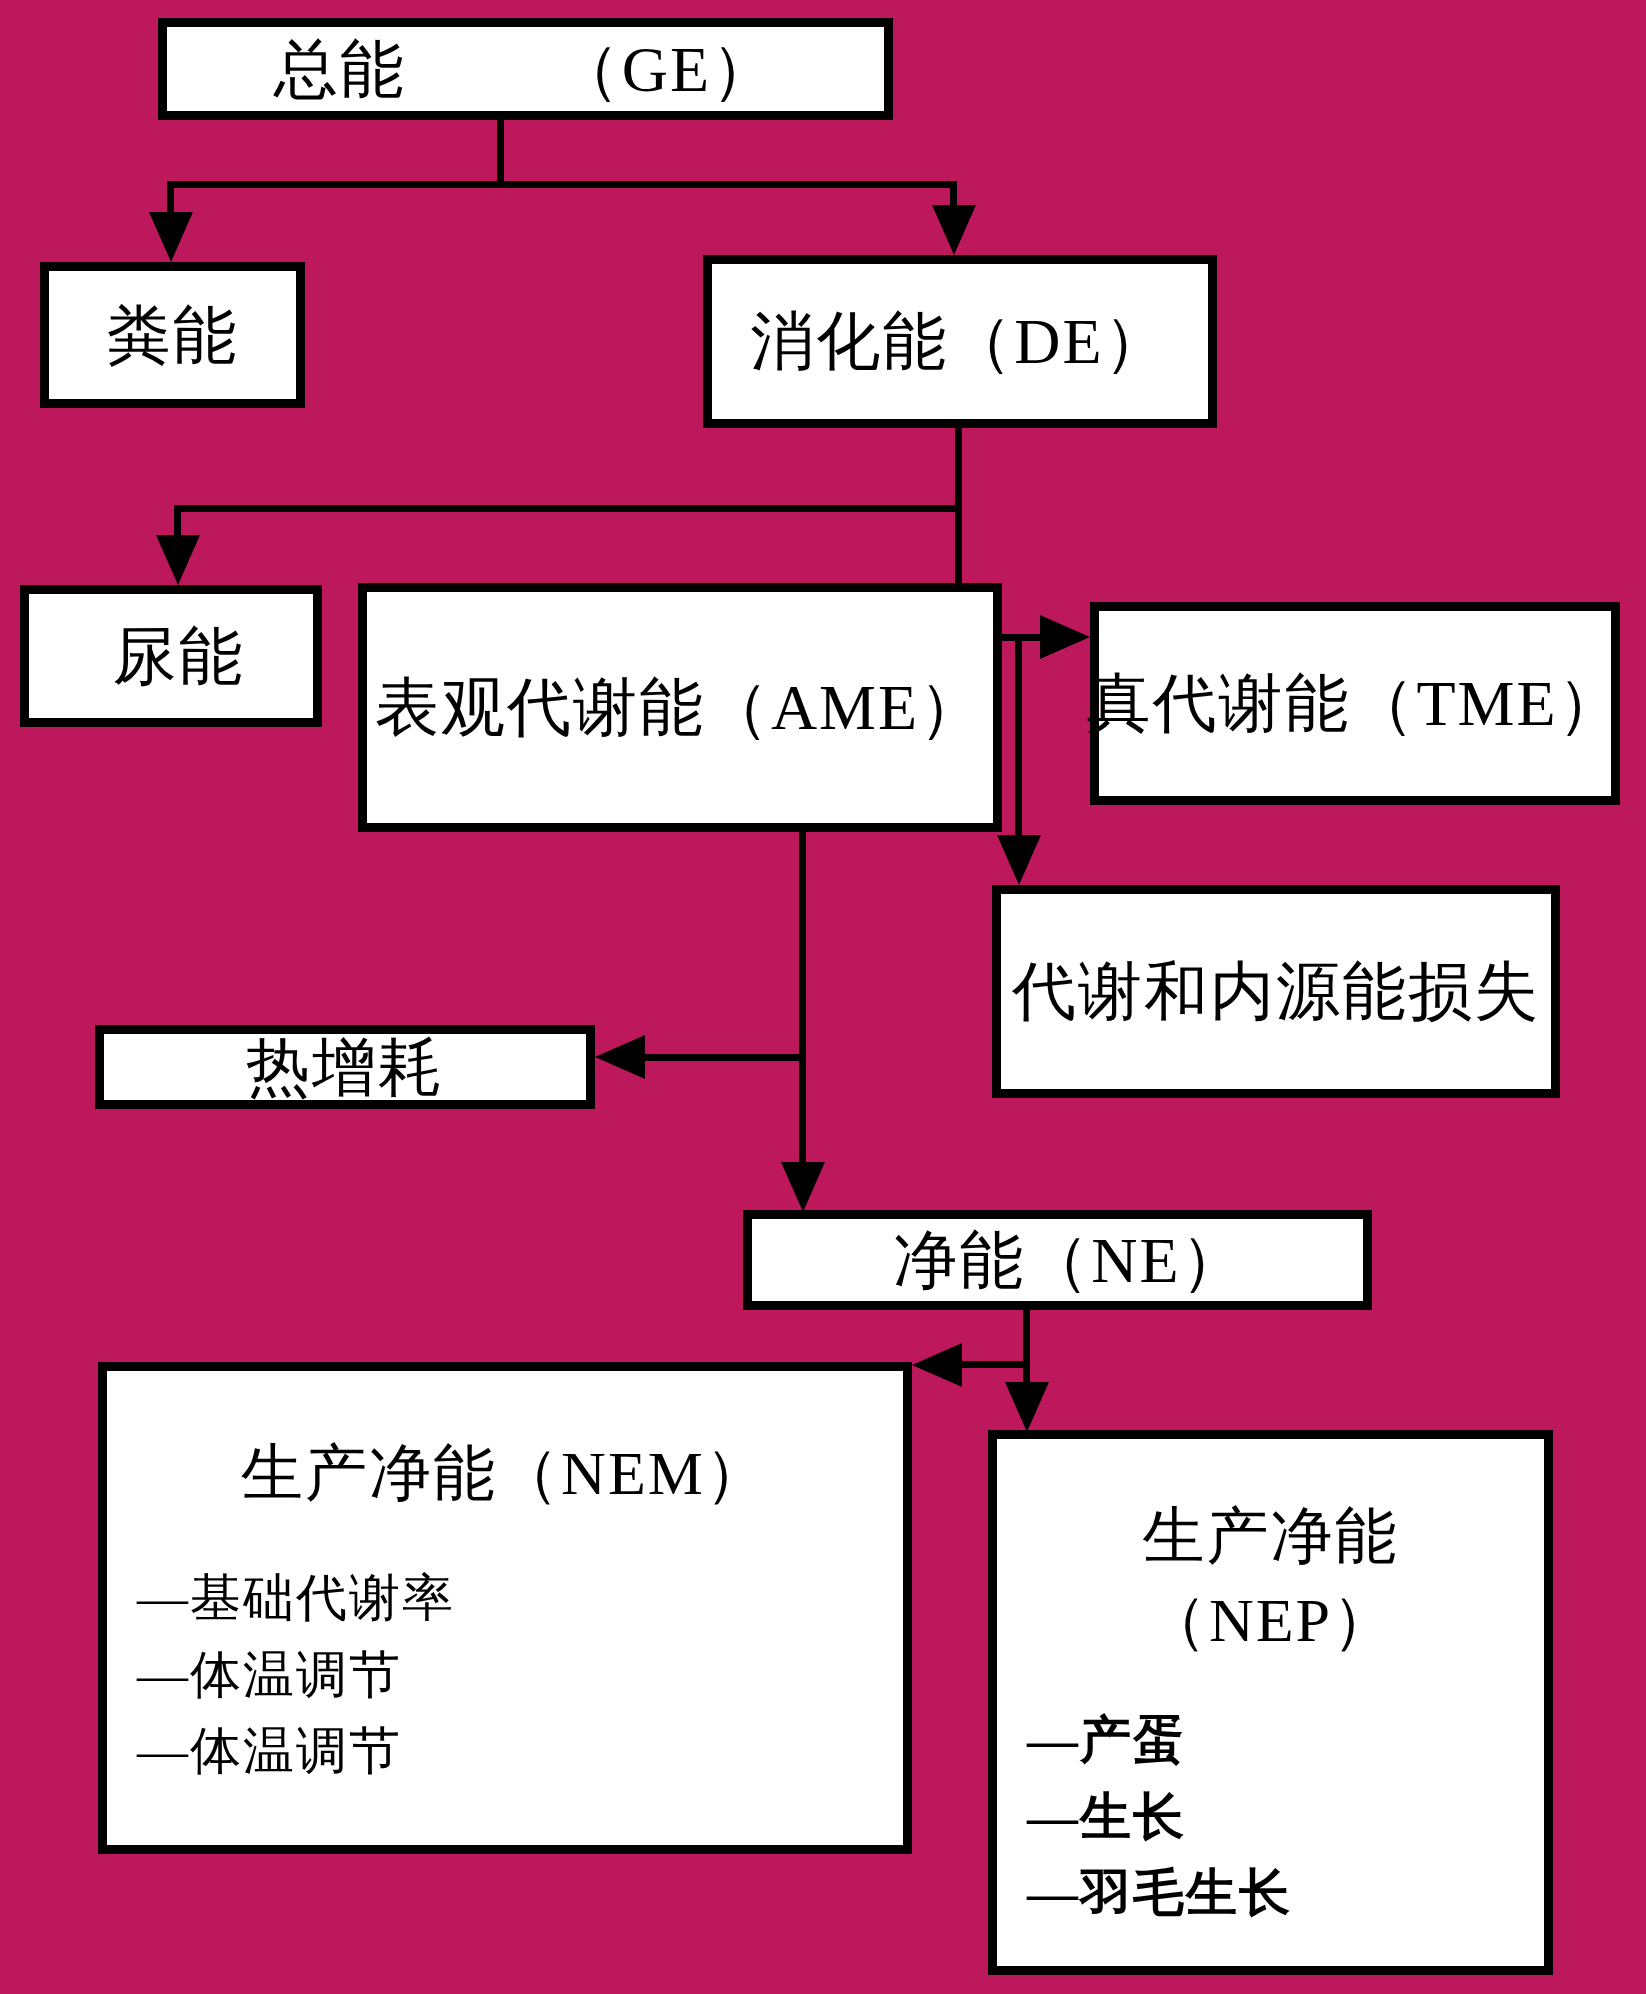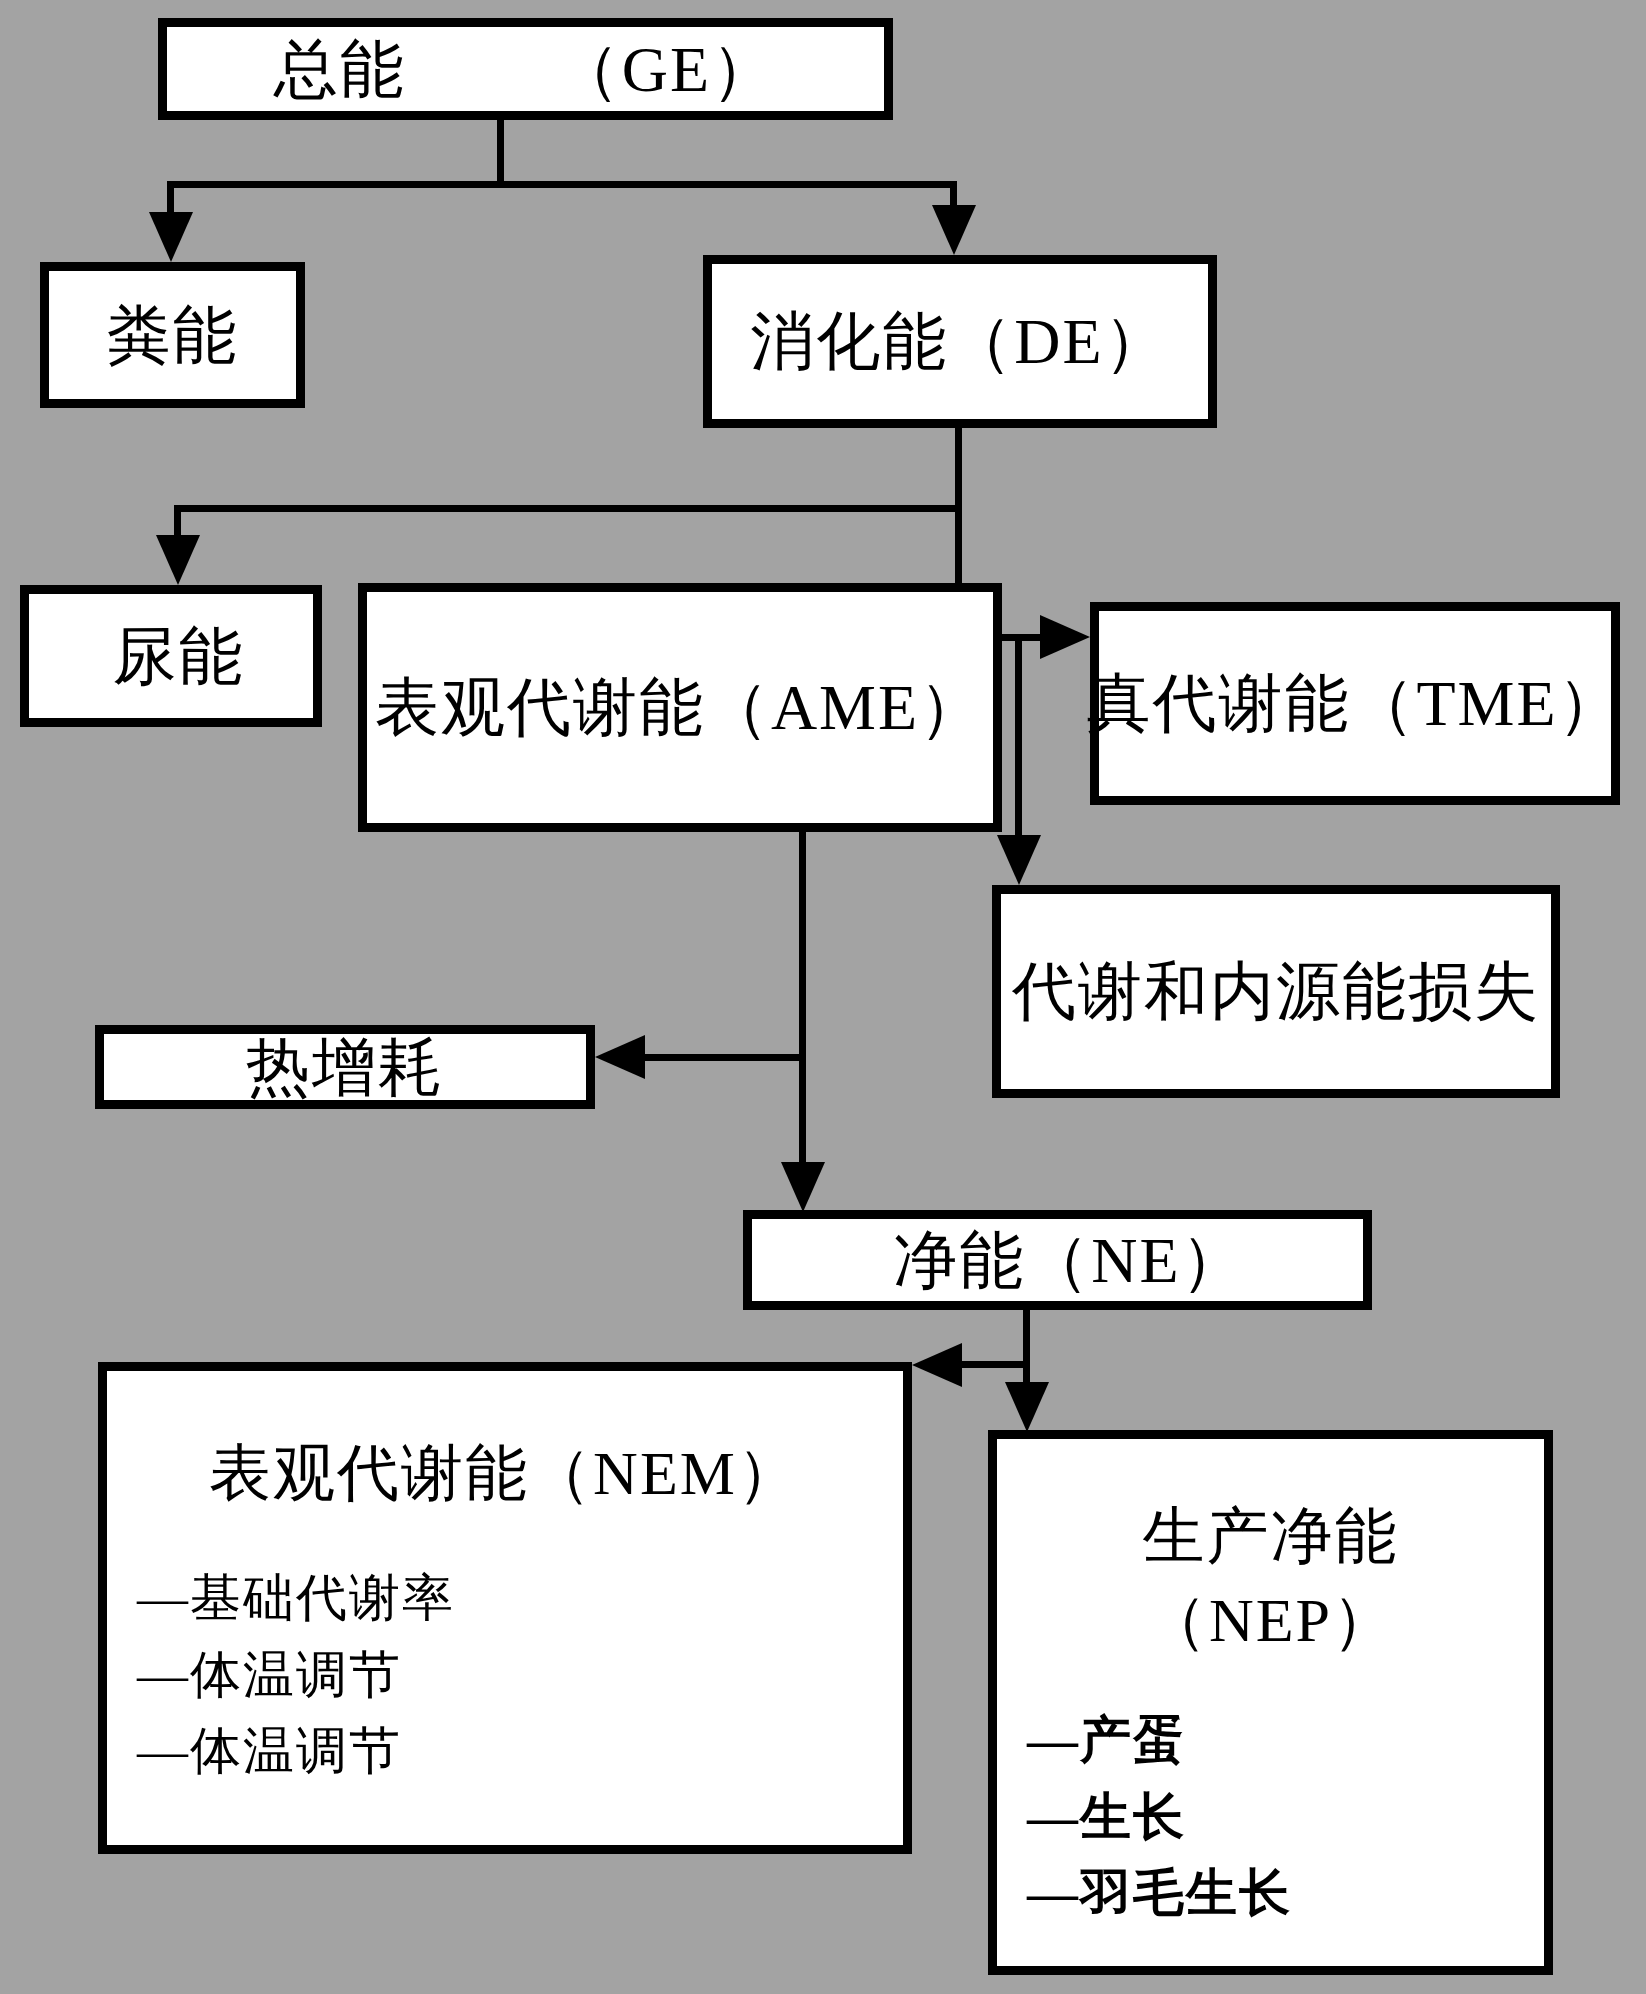--- a/index.html
+++ b/index.html
@@ -1,19 +1,19 @@
 <!DOCTYPE html>
 <html><head>
 <meta charset="utf-8">
 <style>
   html,body{margin:0;padding:0;background:#ffffff;}
   .canvas{
     position:relative;
     width:1646px;height:1994px;
-    background:#a3a3a3;
+    background:#be185d;
     font-family:"Liberation Serif","DejaVu Serif",serif;
     color:#000;
     overflow:hidden;
   }
   .box{
     position:absolute;
     box-sizing:border-box;
     background:#fff;
     border:9px solid #000;
     display:flex;
@@ -95,21 +95,21 @@
 
   <div class="box" style="left:95px;top:1025px;width:500px;height:84px;">
     <span>热增耗</span>
   </div>
 
   <div class="box" style="left:743px;top:1210px;width:629px;height:100px;padding-left:25px;">
     <span>净能（NE）</span>
   </div>
 
   <div class="box col" style="left:98px;top:1362px;width:814px;height:492px;padding-top:60px;">
-    <div class="heading">表观代谢能（NEM）</div>
+    <div class="heading">生产净能（NEM）</div>
     <div class="items" style="margin-top:45px;">
       <div class="item">—基础代谢率</div>
       <div class="item">—体温调节</div>
       <div class="item">—体温调节</div>
     </div>
   </div>
 
   <div class="box col" style="left:988px;top:1430px;width:565px;height:545px;padding-top:55px;">
     <div class="heading">生产净能</div>
     <div class="heading">（NEP）</div>

